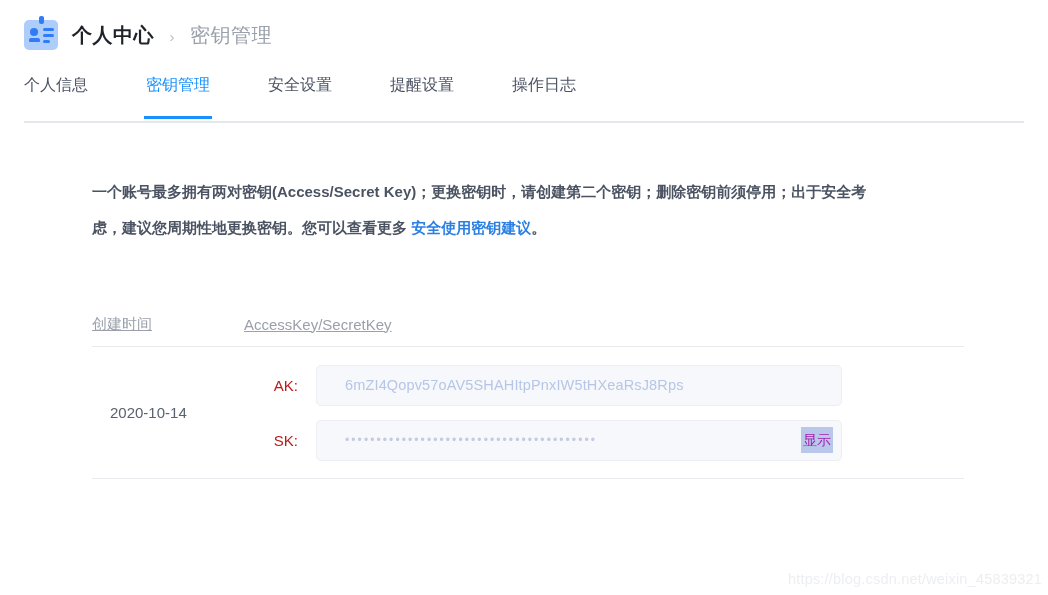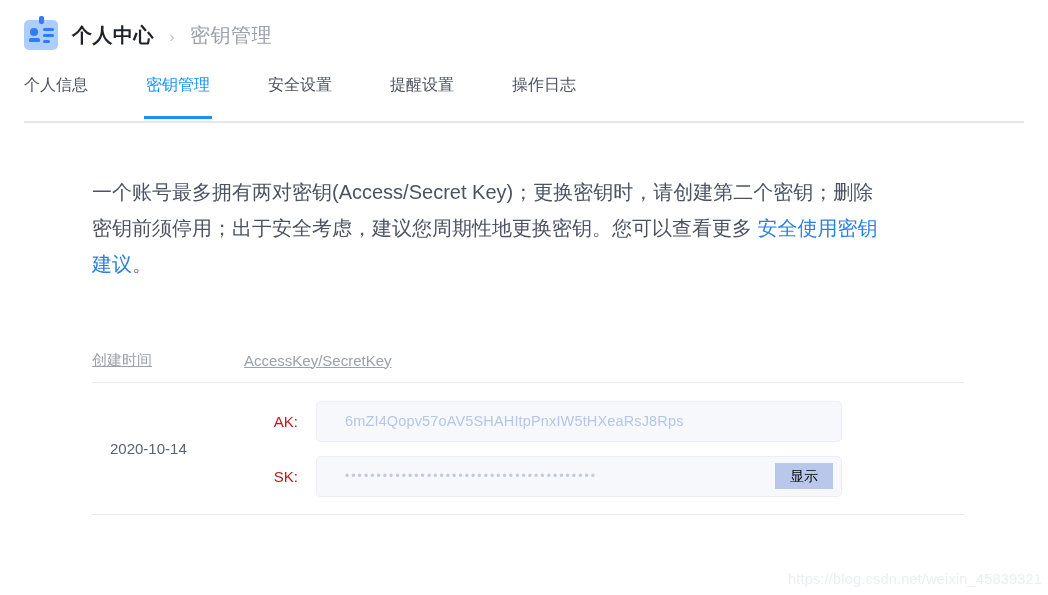--- a/index.html
+++ b/index.html
@@ -132,23 +132,24 @@
     right: 24px;
     bottom: -1px;
     height: 2px;
     background: #e4e7ed;
   }
 
   
   .desc {
     margin: 52px 0 0 92px;
     width: 790px;
-    font-size: 20px;
+    font-size: 15px;
     line-height: 36px;
     color: #4b5362;
+    font-weight: bold;
   }
   .desc a {
     color: #2b7fe3;
     text-decoration: none;
     cursor: pointer;
   }
 
   
   .key-table {
     margin: 56px 0 0 92px;
@@ -225,25 +226,25 @@
     color: #c2cbe0;
     letter-spacing: 2.1px;
     font-size: 12px;
   }
   .show-btn {
     position: absolute;
     right: 8px;
     top: 50%;
     transform: translateY(-50%);
     background: #b9c8ea;
-    color: #000000;
+    color: #a21caf;
     font-size: 14px;
     border: none;
     border-radius: 0;
-    padding: 4px 15px;
+    padding: 4px 2px;
     cursor: pointer;
     line-height: 18px;
     font-family: inherit;
   }
 
   
   .watermark {
     position: absolute;
     right: 6px;
     bottom: 8px;

